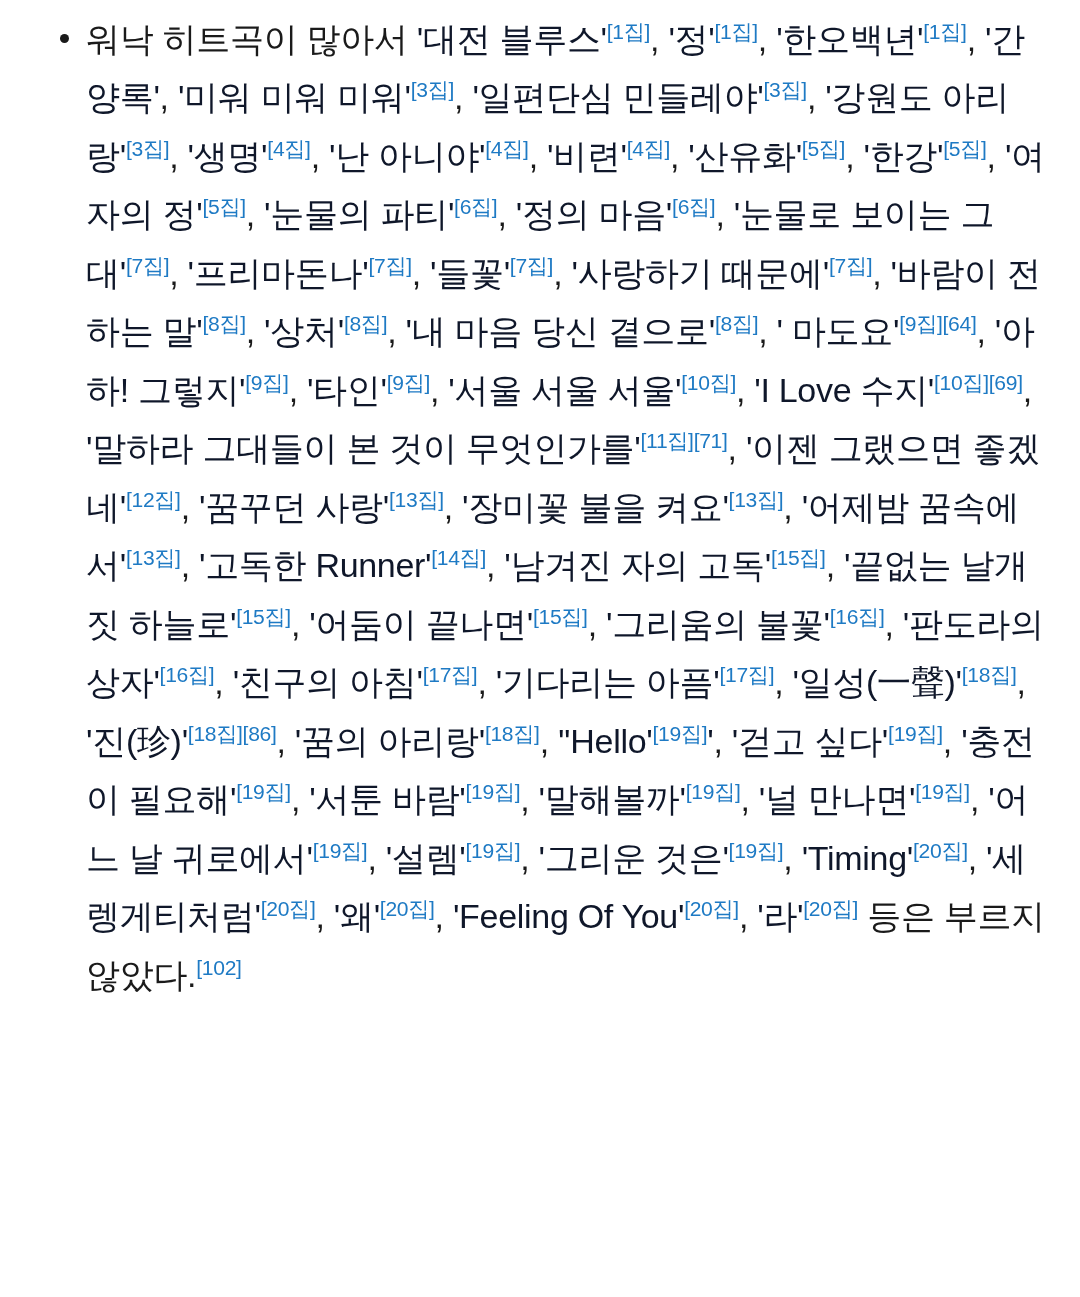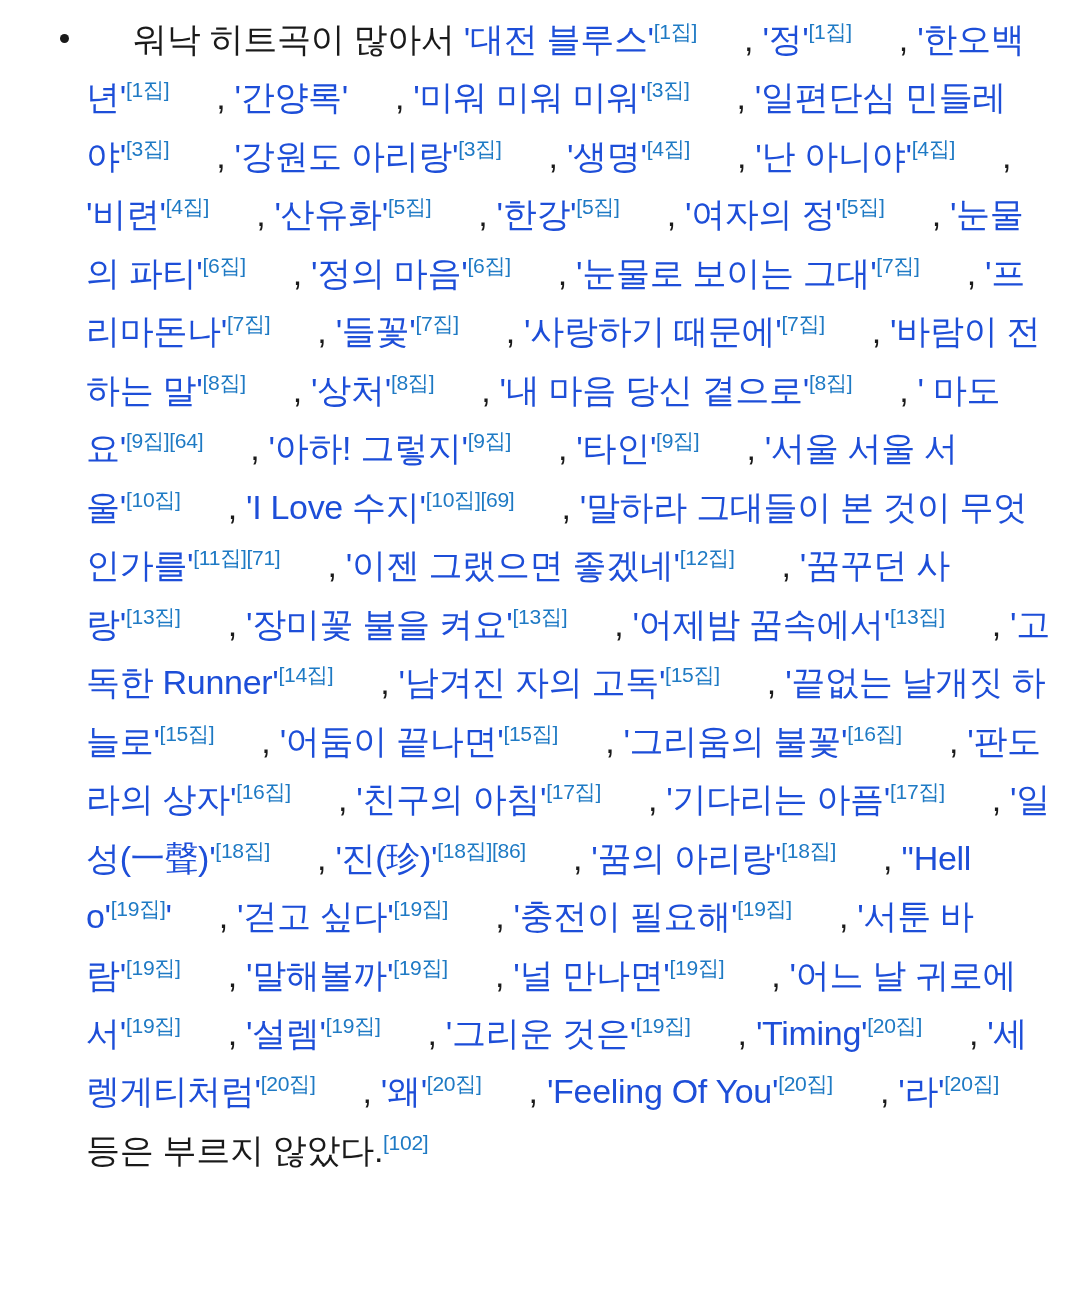--- a/index.html
+++ b/index.html
@@ -33,33 +33,32 @@
     content: "";
     position: absolute;
     left: -26px;
     top: 24px;
     width: 9px;
     height: 9px;
     border-radius: 50%;
     background: #1a1a1a;
   }
   .link {
-    color: #1d4ed8;
+    color: #0f172a;
     text-decoration: none;
   }
   .ref {
     color: #1e7ac4;
     font-size: 0.62em;
     vertical-align: super;
     line-height: 0;
     white-space: nowrap;
   }
   .plain {
     color: #1a1a1a;
-    margin-left: 47px;
   }
 </style>
 </head>
 <body>
 
 <div class="article">
   <ul class="bullet-list">
     <li class="list-item">
       <span class="plain">워낙 히트곡이 많아서 </span><span id="song-list"><span class="link">'대전 블루스'</span><span class="ref">[1집]</span><span class="plain">, </span><span class="link">'정'</span><span class="ref">[1집]</span><span class="plain">, </span><span class="link">'한오백년'</span><span class="ref">[1집]</span><span class="plain">, </span><span class="link">'간양록'</span><span class="plain">, </span><span class="link">'미워 미워 미워'</span><span class="ref">[3집]</span><span class="plain">, </span><span class="link">'일편단심 민들레야'</span><span class="ref">[3집]</span><span class="plain">, </span><span class="link">'강원도 아리랑'</span><span class="ref">[3집]</span><span class="plain">, </span><span class="link">'생명'</span><span class="ref">[4집]</span><span class="plain">, </span><span class="link">'난 아니야'</span><span class="ref">[4집]</span><span class="plain">, </span><span class="link">'비련'</span><span class="ref">[4집]</span><span class="plain">, </span><span class="link">'산유화'</span><span class="ref">[5집]</span><span class="plain">, </span><span class="link">'한강'</span><span class="ref">[5집]</span><span class="plain">, </span><span class="link">'여자의 정'</span><span class="ref">[5집]</span><span class="plain">, </span><span class="link">'눈물의 파티'</span><span class="ref">[6집]</span><span class="plain">, </span><span class="link">'정의 마음'</span><span class="ref">[6집]</span><span class="plain">, </span><span class="link">'눈물로 보이는 그대'</span><span class="ref">[7집]</span><span class="plain">, </span><span class="link">'프리마돈나'</span><span class="ref">[7집]</span><span class="plain">, </span><span class="link">'들꽃'</span><span class="ref">[7집]</span><span class="plain">, </span><span class="link">'사랑하기 때문에'</span><span class="ref">[7집]</span><span class="plain">, </span><span class="link">'바람이 전하는 말'</span><span class="ref">[8집]</span><span class="plain">, </span><span class="link">'상처'</span><span class="ref">[8집]</span><span class="plain">, </span><span class="link">'내 마음 당신 곁으로'</span><span class="ref">[8집]</span><span class="plain">, </span><span class="link">' 마도요'</span><span class="ref">[9집]</span><span class="ref">[64]</span><span class="plain">, </span><span class="link">'아하! 그렇지'</span><span class="ref">[9집]</span><span class="plain">, </span><span class="link">'타인'</span><span class="ref">[9집]</span><span class="plain">, </span><span class="link">'서울 서울 서울'</span><span class="ref">[10집]</span><span class="plain">, </span><span class="link">'I Love 수지'</span><span class="ref">[10집]</span><span class="ref">[69]</span><span class="plain">, </span><span class="link">'말하라 그대들이 본 것이 무엇인가를'</span><span class="ref">[11집]</span><span class="ref">[71]</span><span class="plain">, </span><span class="link">'이젠 그랬으면 좋겠네'</span><span class="ref">[12집]</span><span class="plain">, </span><span class="link">'꿈꾸던 사랑'</span><span class="ref">[13집]</span><span class="plain">, </span><span class="link">'장미꽃 불을 켜요'</span><span class="ref">[13집]</span><span class="plain">, </span><span class="link">'어제밤 꿈속에서'</span><span class="ref">[13집]</span><span class="plain">, </span><span class="link">'고독한 Runner'</span><span class="ref">[14집]</span><span class="plain">, </span><span class="link">'남겨진 자의 고독'</span><span class="ref">[15집]</span><span class="plain">, </span><span class="link">'끝없는 날개짓 하늘로'</span><span class="ref">[15집]</span><span class="plain">, </span><span class="link">'어둠이 끝나면'</span><span class="ref">[15집]</span><span class="plain">, </span><span class="link">'그리움의 불꽃'</span><span class="ref">[16집]</span><span class="plain">, </span><span class="link">'판도라의 상자'</span><span class="ref">[16집]</span><span class="plain">, </span><span class="link">'친구의 아침'</span><span class="ref">[17집]</span><span class="plain">, </span><span class="link">'기다리는 아픔'</span><span class="ref">[17집]</span><span class="plain">, </span><span class="link">'일성(一聲)'</span><span class="ref">[18집]</span><span class="plain">, </span><span class="link">'진(珍)'</span><span class="ref">[18집]</span><span class="ref">[86]</span><span class="plain">, </span><span class="link">'꿈의 아리랑'</span><span class="ref">[18집]</span><span class="plain">, </span><span class="link">''Hello'</span><span class="ref">[19집]</span><span class="link">'</span><span class="plain">, </span><span class="link">'걷고 싶다'</span><span class="ref">[19집]</span><span class="plain">, </span><span class="link">'충전이 필요해'</span><span class="ref">[19집]</span><span class="plain">, </span><span class="link">'서툰 바람'</span><span class="ref">[19집]</span><span class="plain">, </span><span class="link">'말해볼까'</span><span class="ref">[19집]</span><span class="plain">, </span><span class="link">'널 만나면'</span><span class="ref">[19집]</span><span class="plain">, </span><span class="link">'어느 날 귀로에서'</span><span class="ref">[19집]</span><span class="plain">, </span><span class="link">'설렘'</span><span class="ref">[19집]</span><span class="plain">, </span><span class="link">'그리운 것은'</span><span class="ref">[19집]</span><span class="plain">, </span><span class="link">'Timing'</span><span class="ref">[20집]</span><span class="plain">, </span><span class="link">'세렝게티처럼'</span><span class="ref">[20집]</span><span class="plain">, </span><span class="link">'왜'</span><span class="ref">[20집]</span><span class="plain">, </span><span class="link">'Feeling Of You'</span><span class="ref">[20집]</span><span class="plain">, </span><span class="link">'라'</span><span class="ref">[20집]</span></span><span class="plain"> 등은 부르지 않았다.</span><span class="ref">[102]</span>
     </li>

